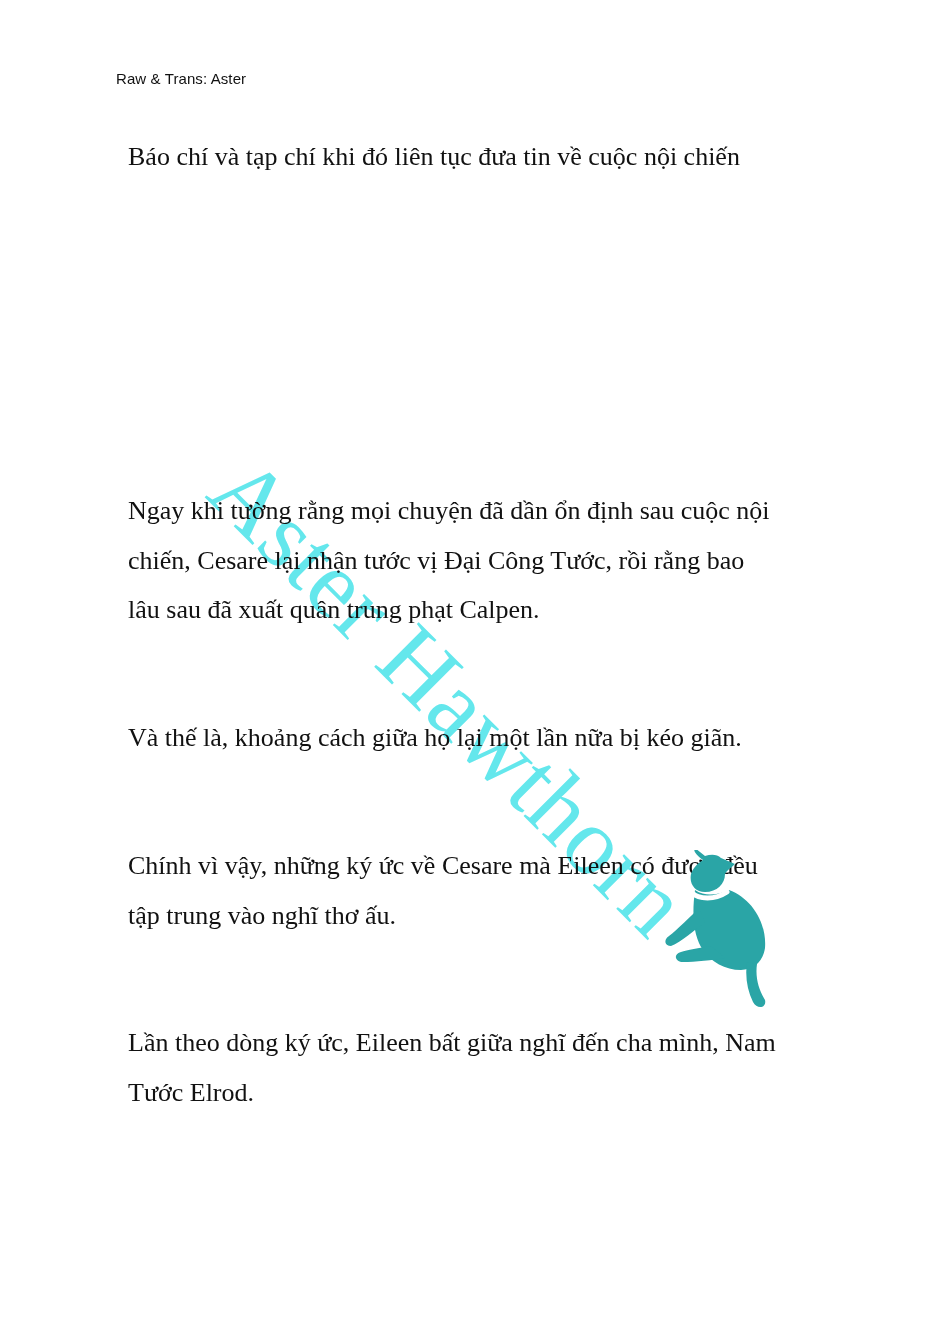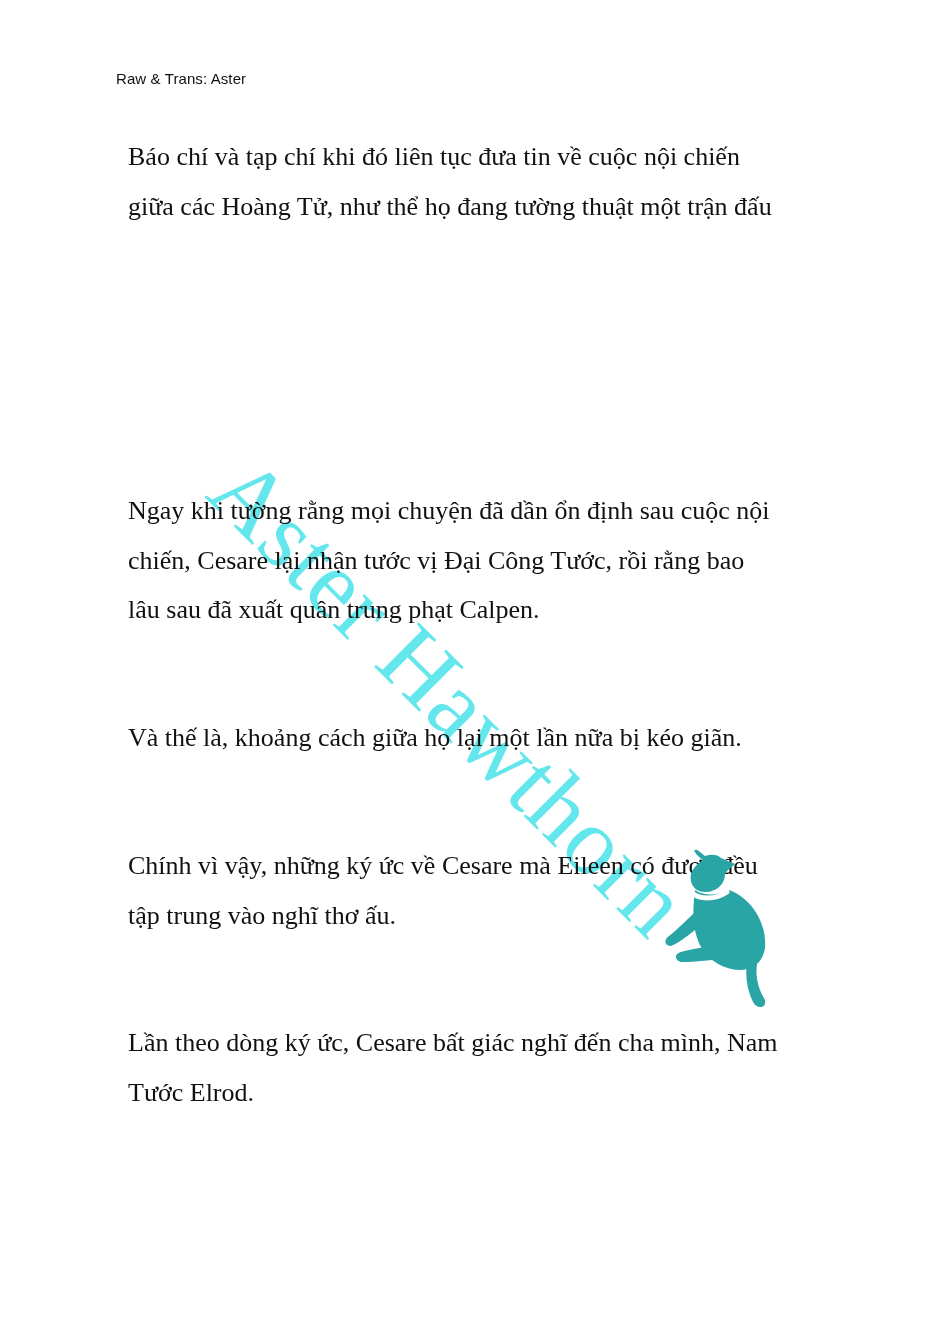--- a/index.html
+++ b/index.html
@@ -66,41 +66,40 @@
   </style>
 </head>
 <body>
 
 <div class="page">
 
   <div class="header">Raw &amp; Trans: Aster</div>
 
   <p class="para" style="top:108px;">
     <span class="line">Báo chí và tạp chí khi đó liên tục đưa tin về cuộc nội chiến</span>
-    <span class="line">giữa các Hoàng Tử, như thể họ đang tường thuật một trận đấu</span>
   </p>
 
 
   <p class="para" style="top:462px;">
     <span class="line">Ngay khi tường rằng mọi chuyện đã dần ổn định sau cuộc nội</span>
     <span class="line">chiến, Cesare lại nhận tước vị Đại Công Tước, rồi rằng bao</span>
     <span class="line">lâu sau đã xuất quân trung phạt Calpen.</span>
   </p>
 
   <p class="para" style="top:689px;">
     <span class="line">Và thế là, khoảng cách giữa họ lại một lần nữa bị kéo giãn.</span>
   </p>
 
   <p class="para" style="top:817px;">
     <span class="line">Chính vì vậy, những ký ức về Cesare mà Eileen có được đều</span>
     <span class="line">tập trung vào nghĩ thơ ấu.</span>
   </p>
 
   <p class="para" style="top:994px;">
-    <span class="line">Lần theo dòng ký ức, Cesare bất giác nghĩ đến cha mình, Nam</span>
+    <span class="line">Lần theo dòng ký ức, Eileen bất giữa nghĩ đến cha mình, Nam</span>
     <span class="line">Tước Elrod.</span>
   </p>
 
   <div class="watermark">Aster Hawthorn</div>
 
   <svg class="cat" viewBox="0 0 125 160" xmlns="http://www.w3.org/2000/svg">
     <g fill="#2aa5a6">
 
       <path d="M48 10 C40 4 38 0 40 -2 L50 6 C56 4 62 4 66 8 L80 14 C76 18 72 20 70 24 C70 34 62 42 50 42 C40 42 34 34 36 24 C38 18 42 14 48 10 Z"></path>
 

